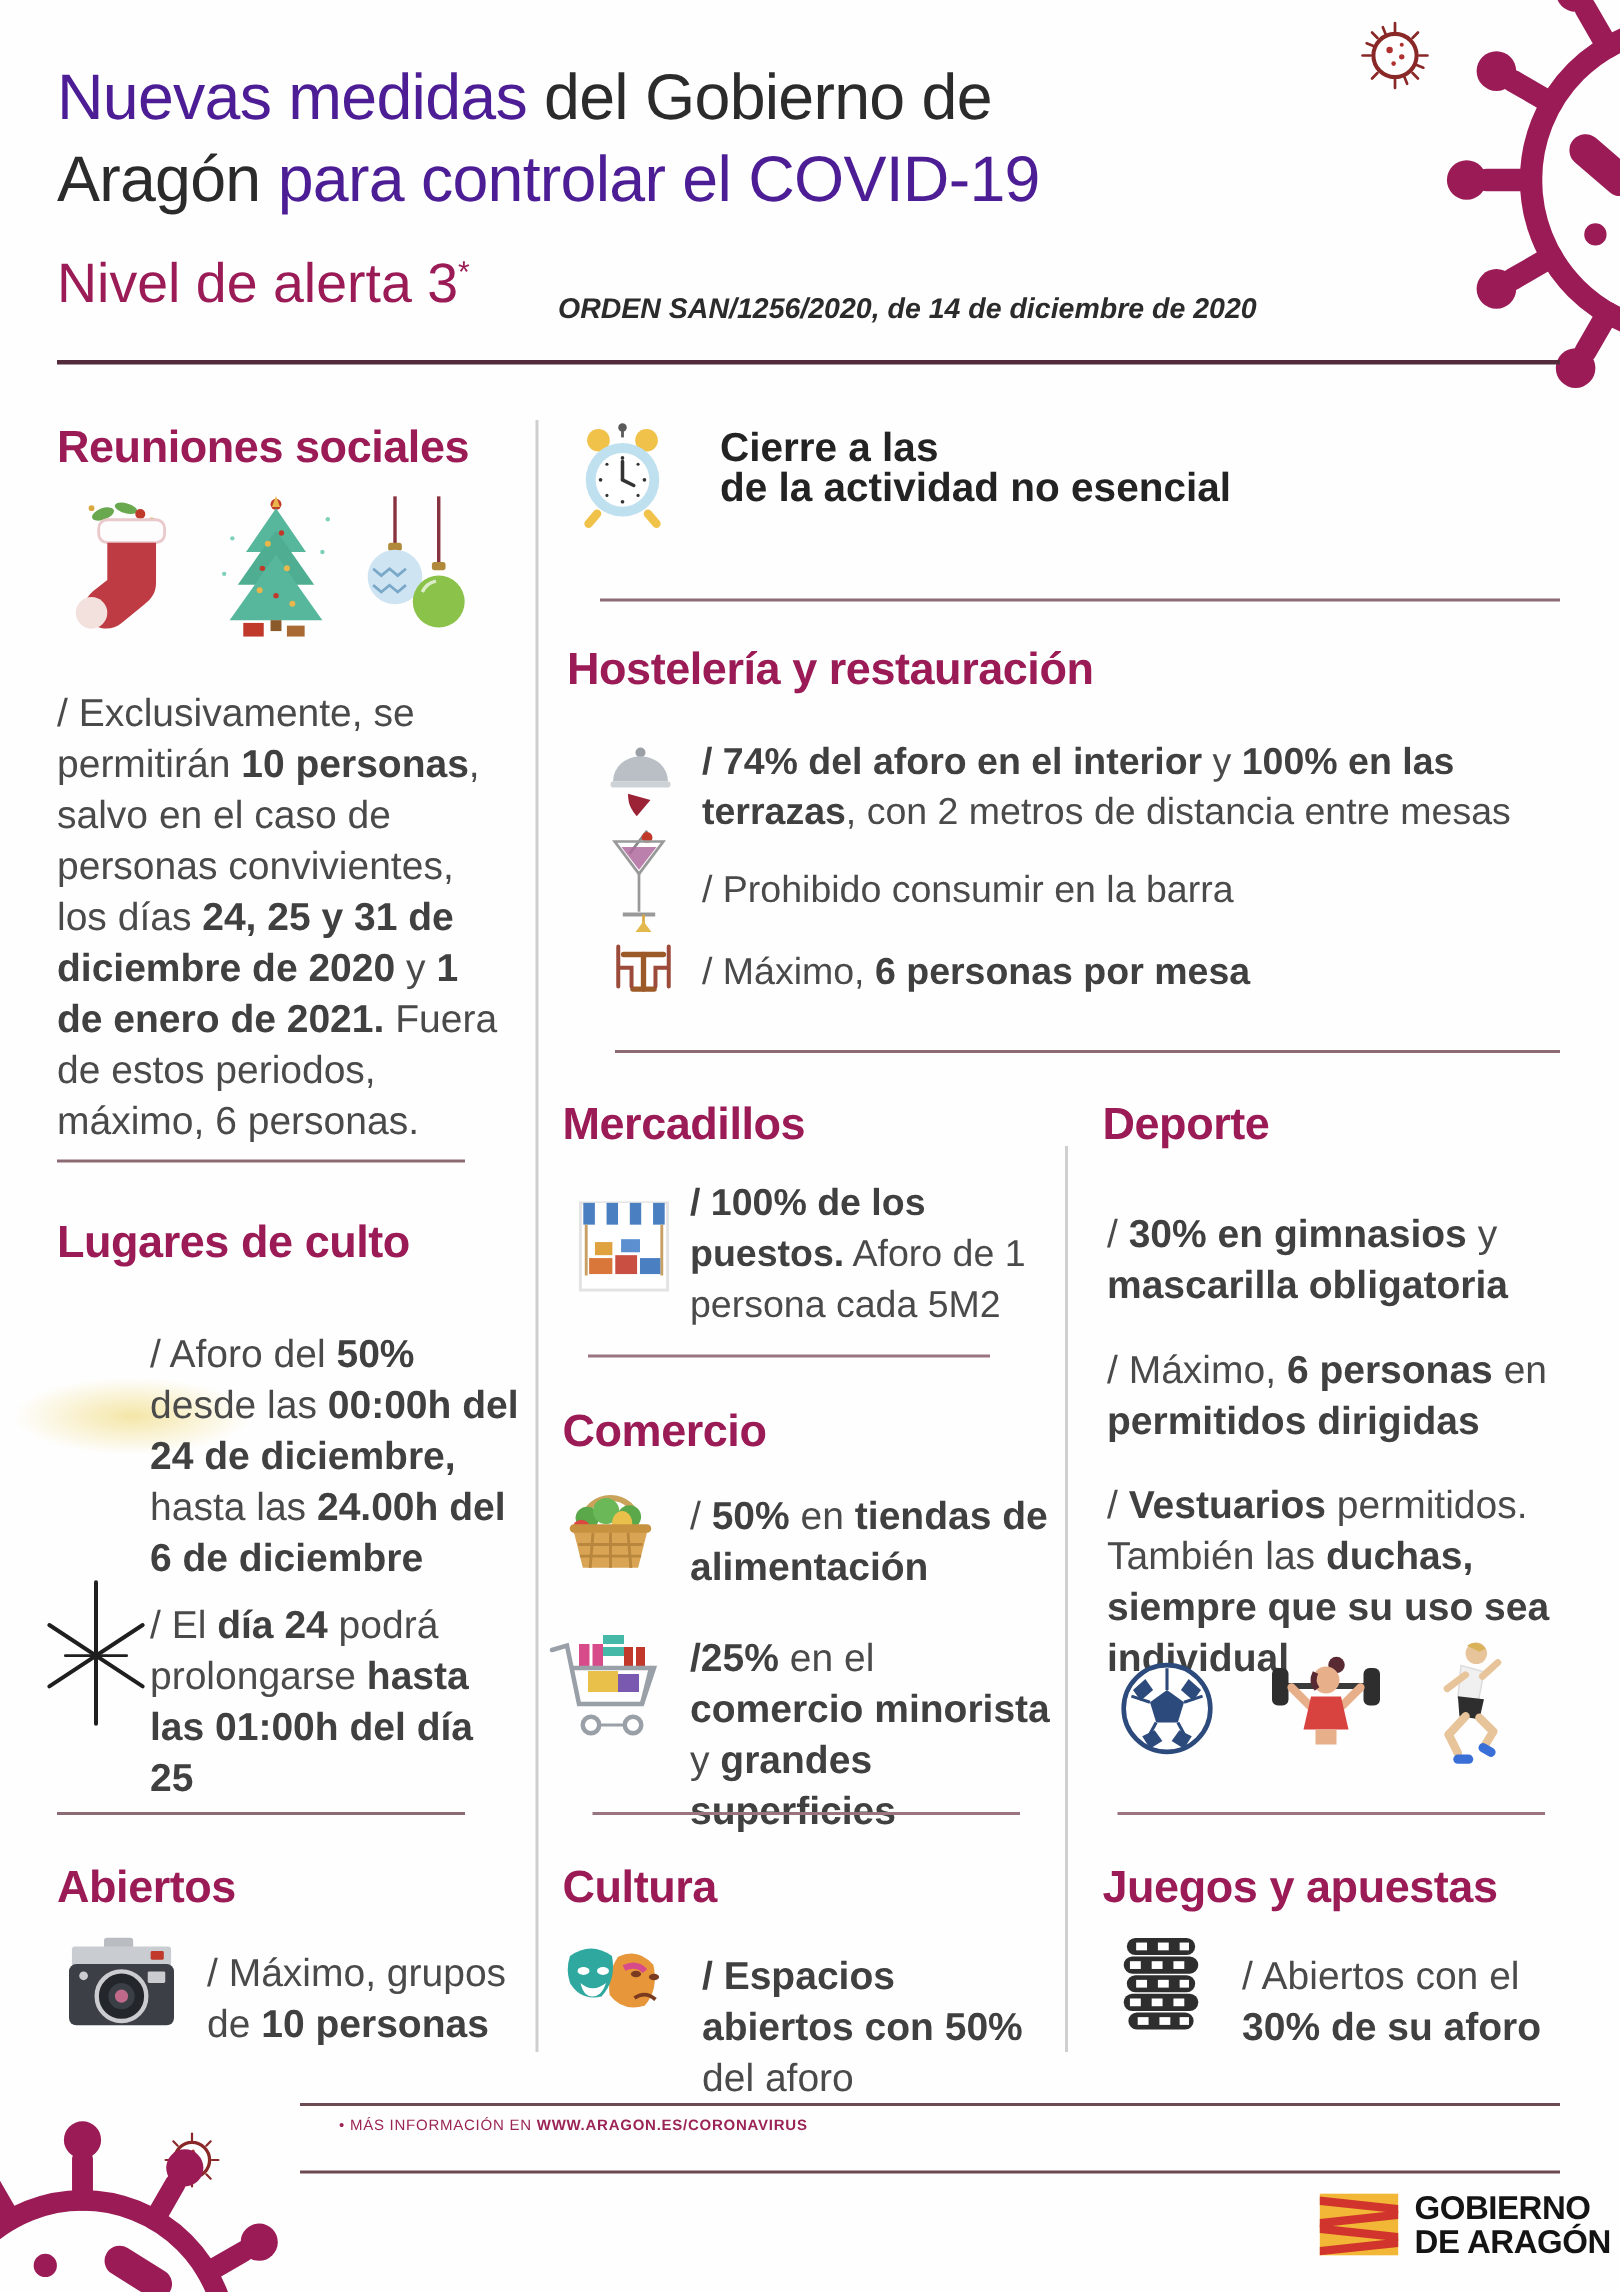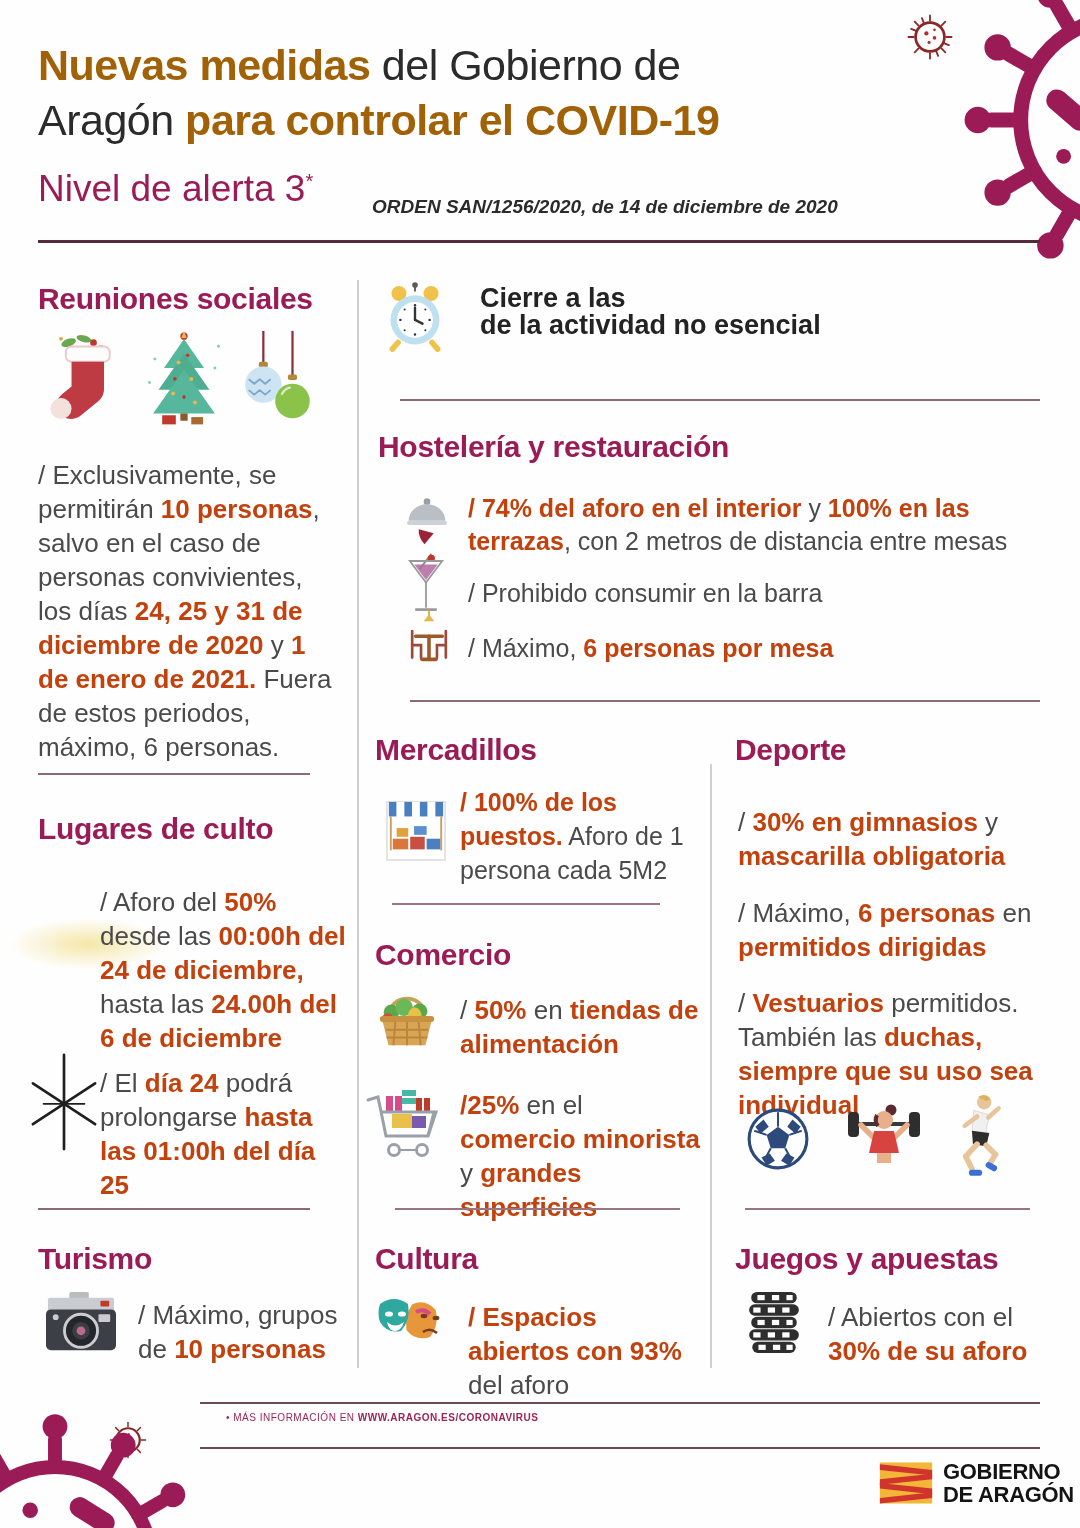--- a/index.html
+++ b/index.html
@@ -1,27 +1,27 @@
 <!DOCTYPE html>
 <html><head>
 <meta charset="utf-8">
 <style>
   html,body{margin:0;padding:0;background:#fff;}
   #poster{position:relative;width:1080px;height:1528px;overflow:hidden;background:#fefefe;
           font-family:"Liberation Sans",sans-serif;color:#4a4a4a;}
   .abs{position:absolute;}
   .h{position:absolute;font-size:30px;font-weight:800;color:#9b1b56;letter-spacing:-0.3px;}
   .t{position:absolute;font-size:26px;line-height:34px;color:#4a4a4a;}
-  .t .bld{font-weight:700;color:#c2410c;}
+  .t .bld{font-weight:700;color:#404040;}
   .rule{position:absolute;background:#532b3a;height:3px;}
   .div{position:absolute;background:#8d6b75;height:2px;}
   .vline{position:absolute;width:2px;background:#cfcfcf;}
   .title{position:absolute;left:38px;top:38px;font-size:43px;line-height:55px;color:#2b2b2b;
          font-weight:400;letter-spacing:-0.5px;}
-  .title .acc{color:#a16207;font-weight:700;}
+  .title .acc{color:#4c1d95;font-weight:400;}
   .alert{position:absolute;left:38px;top:168px;font-size:37px;color:#9b1b56;font-weight:500;}
   .alert sup{font-size:20px;}
   .order{position:absolute;left:372px;top:196px;font-size:19px;font-style:italic;font-weight:700;color:#2b2b2b;}
   .closure-intro{position:absolute;left:480px;top:283px;font-size:27px;font-weight:700;color:#232323;}
   .closure-line{position:absolute;left:480px;top:310px;display:flex;align-items:baseline;white-space:nowrap;}
   .closure-time{font-size:41px;font-weight:800;color:#9b1b56;letter-spacing:-0.5px;}
   .closure-rest{font-size:27px;font-weight:700;color:#232323;}
   .glow{position:absolute;left:8px;top:918px;width:160px;height:52px;
         background:radial-gradient(ellipse at center,rgba(238,214,110,0.6),rgba(238,214,110,0) 70%);}
   .footer-txt{position:absolute;left:226px;top:1412px;font-size:10px;letter-spacing:0.5px;color:#9b2456;}
@@ -195,21 +195,21 @@
       <line x1="45" y1="2" x2="45" y2="108" stroke-width="3"></line>
       <line x1="10" y1="34" x2="80" y2="80" stroke-width="3"></line>
       <line x1="80" y1="34" x2="10" y2="80" stroke-width="3"></line>
       <line x1="22" y1="57" x2="68" y2="57" stroke-width="2"></line>
     </g>
   </svg>
   <div class="t" style="left:100px;top:1066px;width:248px;"><span>/ El </span><span class="bld">día 24</span><span> podrá prolongarse </span><span class="bld">hasta las 01:00h del día 25</span></div>
 
   <div class="div" style="left:38px;top:1208px;width:272px;"></div>
 
-  <div class="h" style="left:38px;top:1242px;">Turismo</div>
+  <div class="h" style="left:38px;top:1242px;">Abiertos</div>
   <svg class="abs" style="left:44px;top:1288px;" width="74" height="70" viewBox="0 0 76 72">
     <rect x="26" y="4" width="20" height="9" rx="2" fill="#b9bcc0"></rect>
     <rect x="4" y="10" width="68" height="14" rx="2" fill="#c9ccd0"></rect>
     <rect x="58" y="13" width="9" height="6" rx="1" fill="#c0392b"></rect>
     <rect x="2" y="22" width="72" height="42" rx="5" fill="#3c4046"></rect>
     <circle cx="38" cy="44" r="17" fill="#23262a" stroke="#caccd0" stroke-width="3"></circle>
     <circle cx="38" cy="44" r="9" fill="#3a3f46"></circle>
     <circle cx="38" cy="44" r="4.5" fill="#c06a8a"></circle>
     <rect x="56" y="27" width="12" height="8" rx="1" fill="#caccd0"></rect>
     <circle cx="12" cy="30" r="3" fill="#caccd0"></circle>
@@ -355,21 +355,21 @@
         <ellipse cx="13" cy="24" rx="4" ry="2.6"></ellipse>
         <ellipse cx="26" cy="24" rx="4" ry="2.6"></ellipse>
       </g>
     <path d="M11,32 q8,7 17,0 q-3,9 -9,9 q-6,0 -8,-9 z" fill="#ffffff"></path>
     <g fill="#7a3a20">
         <ellipse cx="48" cy="26" rx="3.4" ry="2.2"></ellipse>
         <ellipse cx="60" cy="28" rx="3.4" ry="2.2"></ellipse>
       </g>
     <path d="M47,42 q7,-5 14,1" stroke="#7a3a20" stroke-width="2.5" fill="none"></path>
   </svg>
-  <div class="t" style="left:468px;top:1300px;width:235px;"><span class="bld">/ Espacios abiertos con 93%</span><span> del aforo</span></div>
+  <div class="t" style="left:468px;top:1300px;width:235px;"><span class="bld">/ Espacios abiertos con 50%</span><span> del aforo</span></div>
 
   <div class="h" style="left:735px;top:733px;">Deporte</div>
   <div class="t" style="left:738px;top:805px;width:305px;"><span>/ </span><span class="bld">30% en gimnasios</span><span> y </span><span class="bld">mascarilla obligatoria</span></div>
   <div class="t" style="left:738px;top:896px;width:305px;"><span>/ Máximo, </span><span class="bld">6 personas</span><span> en </span><span class="bld">permitidos dirigidas</span></div>
   <div class="t" style="left:738px;top:986px;width:308px;"><span>/ </span><span class="bld">Vestuarios</span><span> permitidos. También las </span><span class="bld">duchas, siempre que su uso sea individual</span></div>
 
   <svg class="abs" style="left:745px;top:1106px;" width="66" height="66" viewBox="0 0 64 64">
     <circle cx="32" cy="32" r="28" fill="#ffffff" stroke="#2c4a7c" stroke-width="3"></circle>
     <polygon points="32,20 43,28 39,41 25,41 21,28" fill="#2c4a7c"></polygon>
     <g fill="#2c4a7c">

